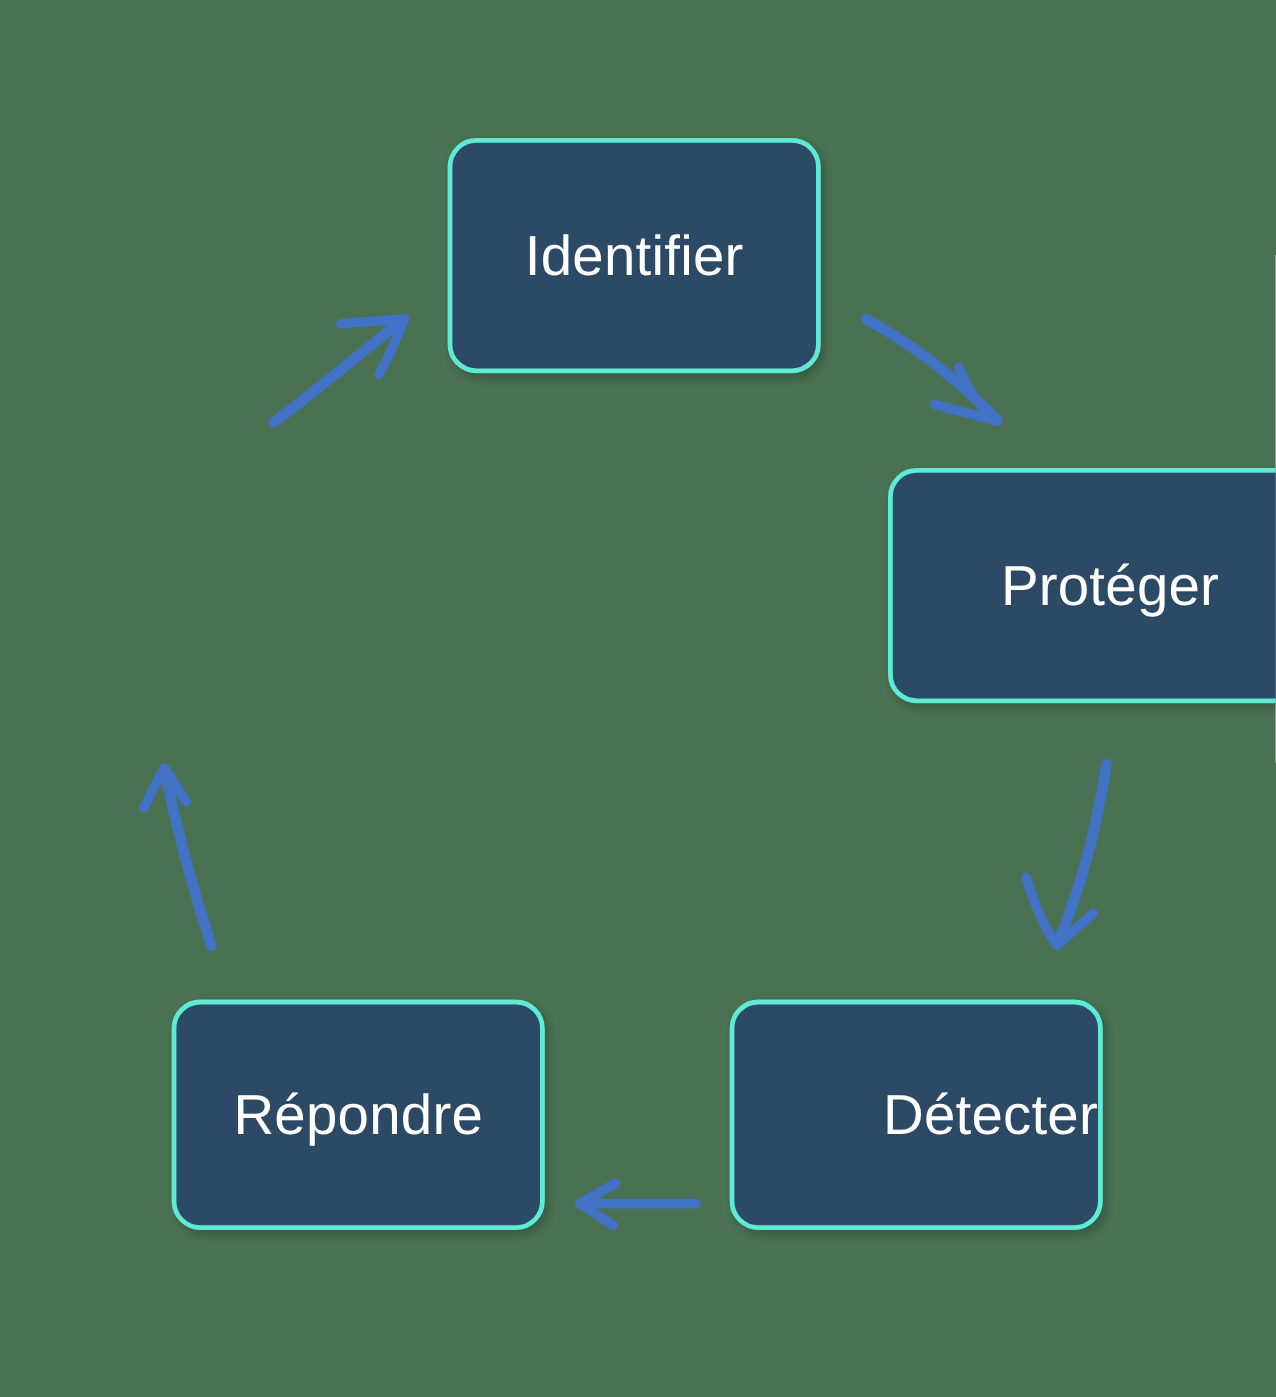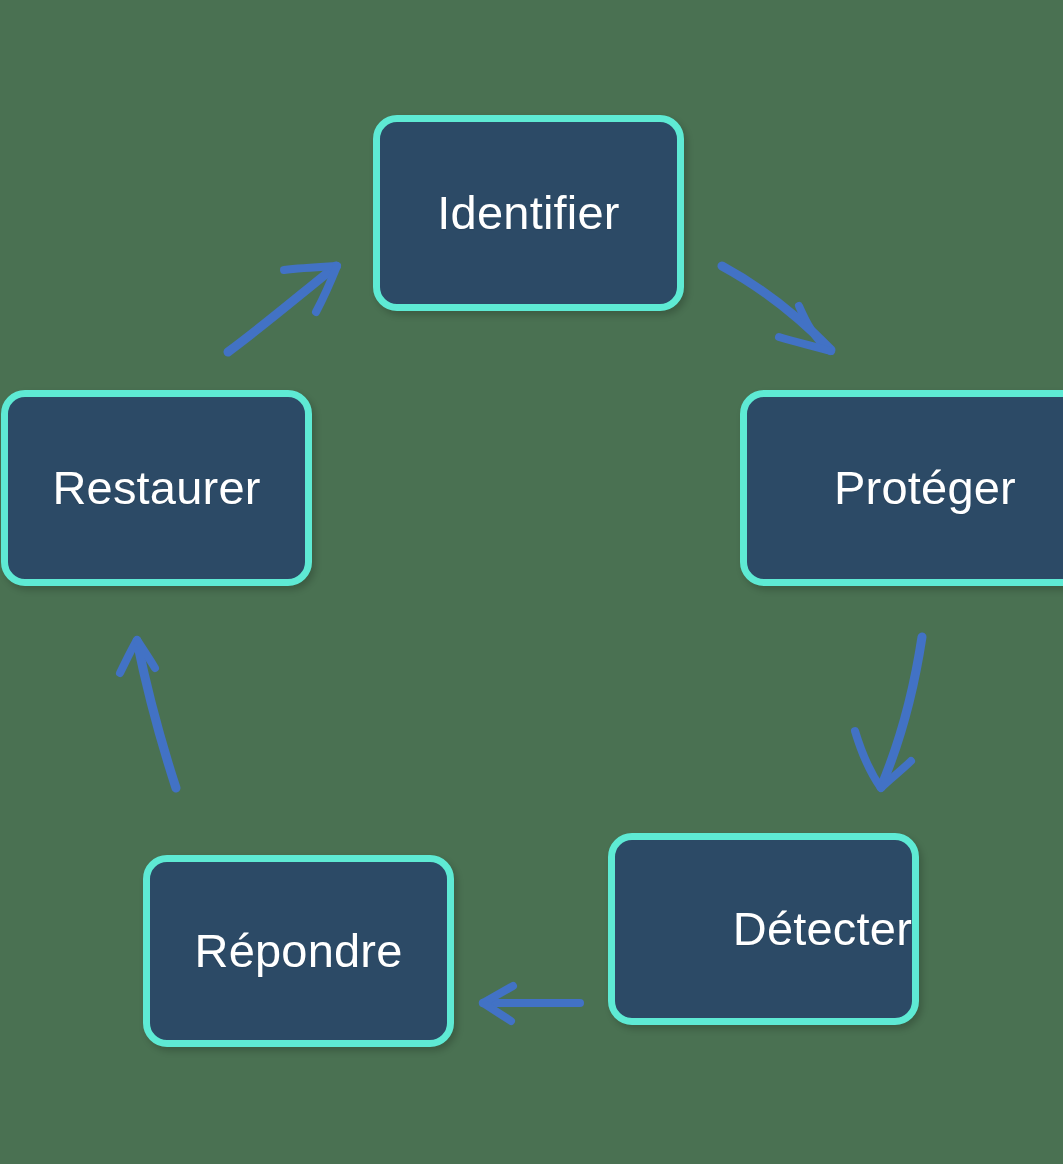--- a/index.html
+++ b/index.html
@@ -23,41 +23,41 @@
     left: 0;
     top: 0;
     width: 1063px;
     height: 1164px;
     pointer-events: none;
   }
   .node {
     position: absolute;
     box-sizing: border-box;
     background: #2c4a66;
-    border: 7px solid #5eead4;
+    border: 4px solid #5eead4;
     border-radius: 24px;
     display: flex;
     align-items: center;
     justify-content: center;
     box-shadow: 3px 4px 7px rgba(0,0,0,0.20);
   }
   .node-label {
     color: #ffffff;
     font-size: 47px;
     font-weight: 400;
     line-height: 1.1;
     letter-spacing: 0.2px;
     white-space: nowrap;
     text-shadow: 0 1px 1px rgba(0,0,0,0.10);
   }
   
   .node-identifier { left: 373px;  top: 115px; width: 311px; height: 196px; }
   .node-proteger   { left: 740px;  top: 390px; width: 370px; height: 196px; }
   .node-detecter   { left: 608px;  top: 833px; width: 311px; height: 192px; justify-content: flex-end; }
-  .node-repondre   { left: 143px;  top: 833px; width: 311px; height: 192px; margin-top: 22px; }
+  .node-repondre   { left: 143px;  top: 833px; width: 311px; height: 192px; }
   .node-restaurer  { left: 1px;    top: 390px; width: 311px; height: 196px; }
 </style>
 </head>
 <body>
 
 <div id="canvas">
 
   <svg id="arrow-layer" viewBox="0 0 1063 1164" width="1063" height="1164" xmlns="http://www.w3.org/2000/svg">
 
     <g>
@@ -100,17 +100,14 @@
   </div>
 
   <div class="node node-detecter">
     <span class="node-label">Détecter</span>
   </div>
 
   <div class="node node-repondre">
     <span class="node-label">Répondre</span>
   </div>
 
-  <div class="node node-restaurer">
-    <span class="node-label">Restaurer</span>
-  </div>
 
 </div>
 
 </body></html>

